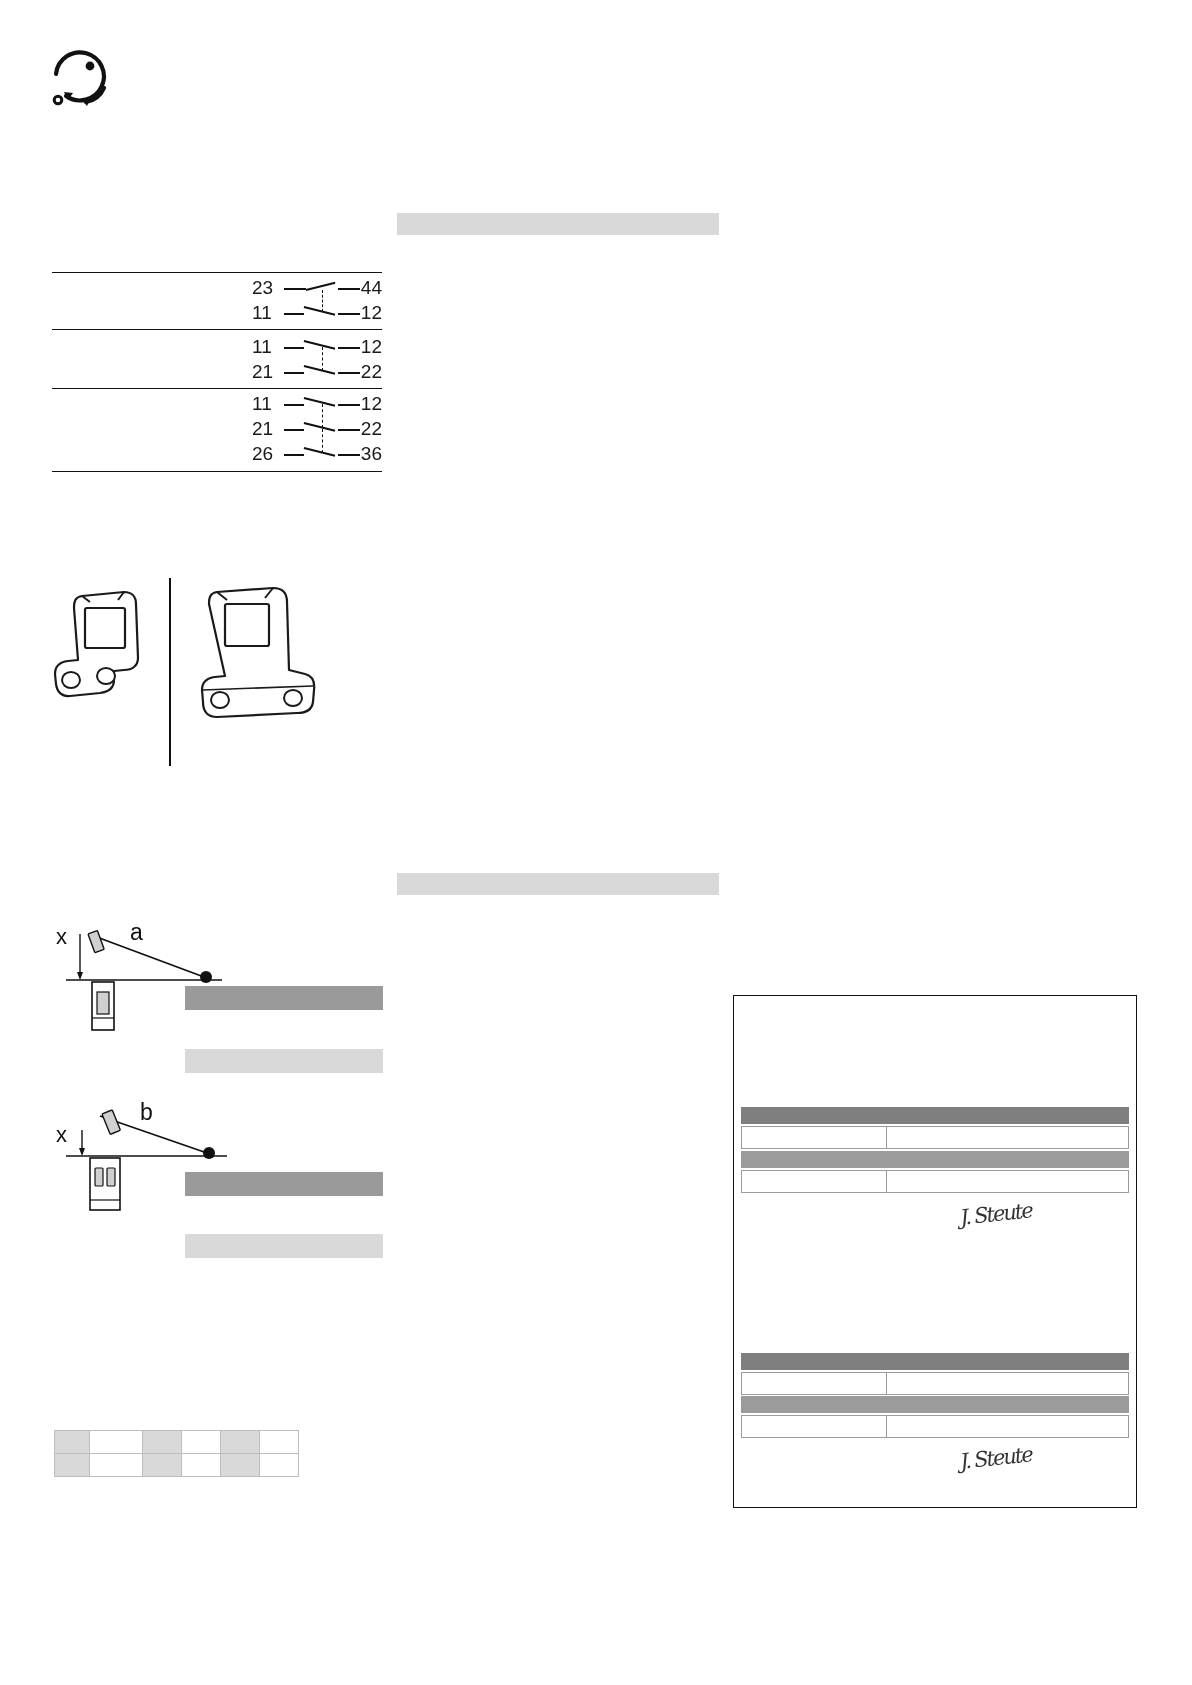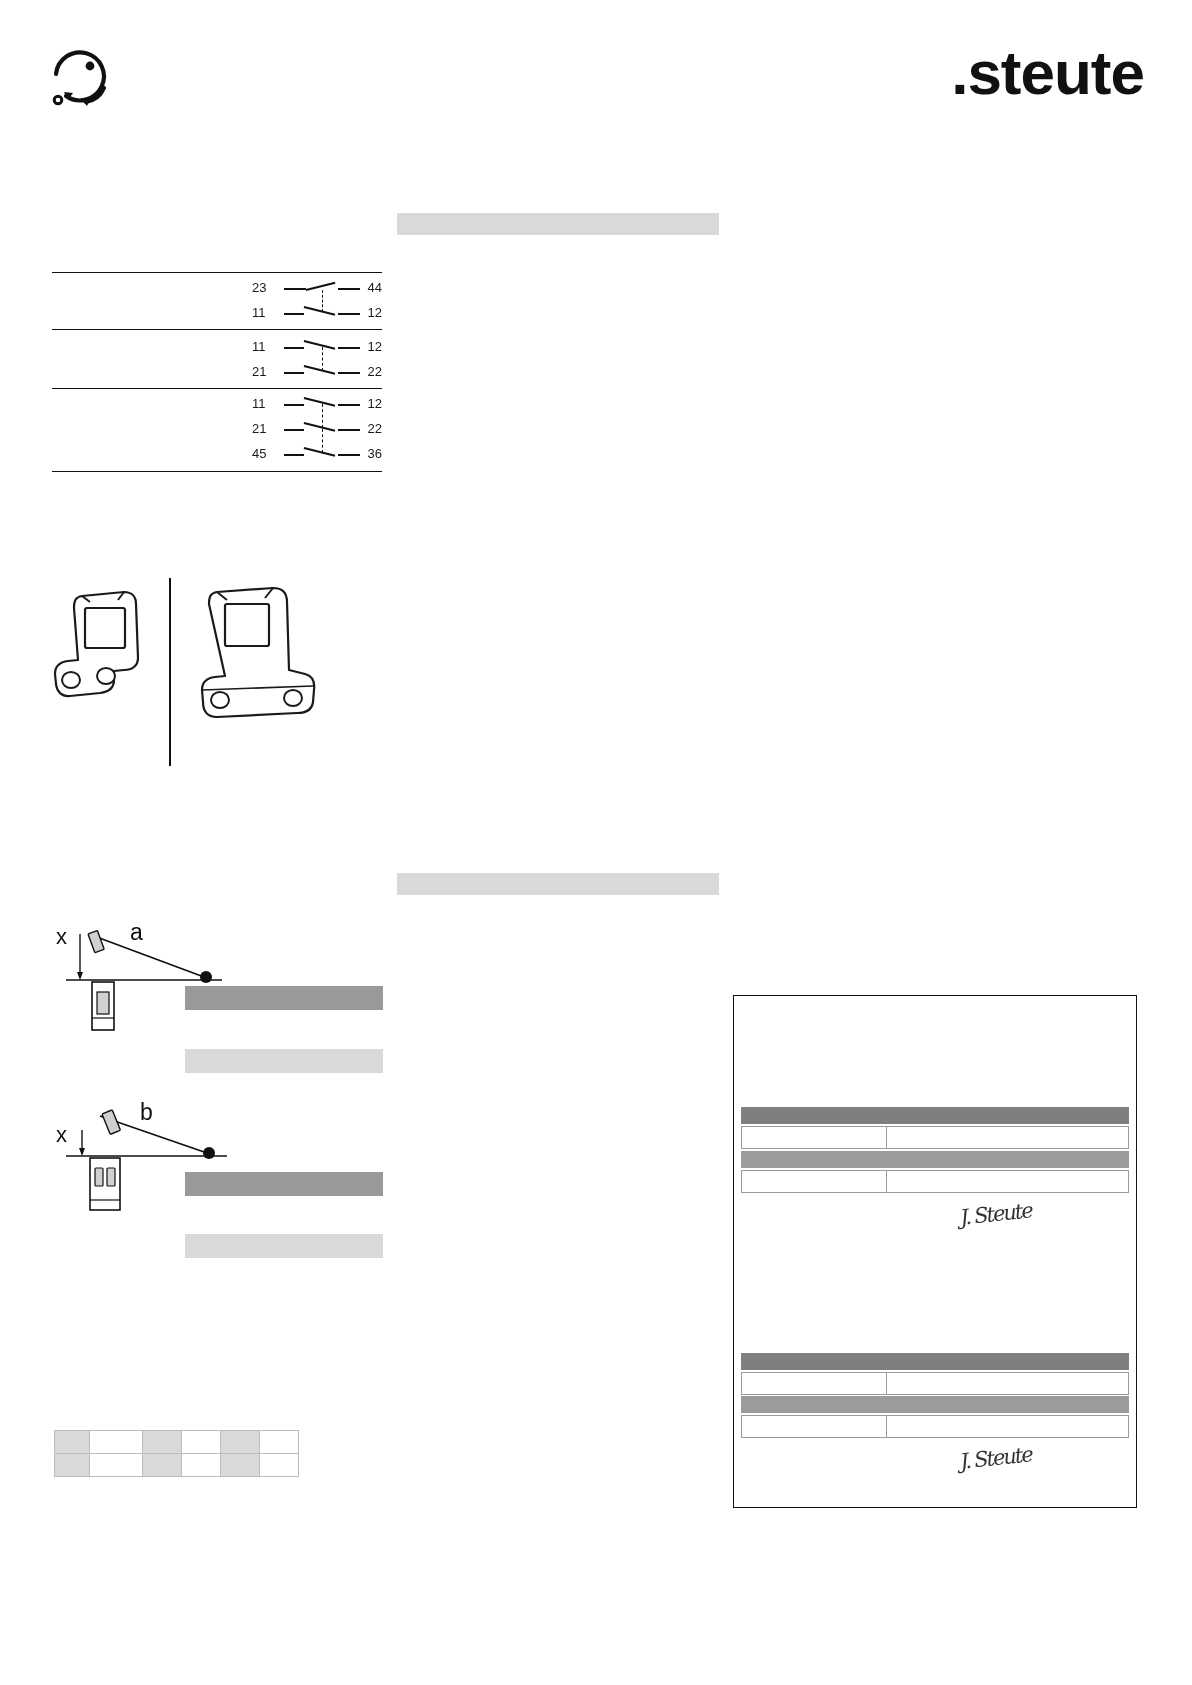--- a/index.html
+++ b/index.html
@@ -68,21 +68,21 @@
     height: 100%;
   }
   .cd-line {
     position: relative;
     height: 24px;
     width: 130px;
     margin-left: auto;
   }
   .cd-num {
     position: absolute;
-    font-size: 13px;
+    font-size: 19px;
     line-height: 22px;
     top: 0;
   }
   .cd-num.left { left: 0; }
   .cd-num.right { right: 0; }
   .cd-wire {
     position: absolute;
     top: 11px;
     height: 1.6px;
     background: #111;
@@ -204,21 +204,20 @@
     <svg width="70" height="64" viewBox="0 0 70 64">
       <path d="M10,26 A24,24 0 1 1 20,48" fill="none" stroke="#111" stroke-width="4.2" stroke-linecap="round"></path>
       <path d="M22,52 L18,44 L27,45 Z" fill="#111"></path>
       <path d="M58,40 A24,24 0 0 1 40,54" fill="none" stroke="#111" stroke-width="4.2" stroke-linecap="round"></path>
       <path d="M36,52 L45,50 L41,58 Z" fill="#111"></path>
       <circle cx="44" cy="18" r="4.4" fill="#111"></circle>
       <circle cx="12" cy="52" r="3.8" fill="none" stroke="#111" stroke-width="3"></circle>
     </svg>
   </div>
 
-  <div class="brand">.steute</div>
 
   <div class="section-bar" style="left:397px; top:213px; width:322px;"></div>
 
   <div class="contact-table">
 
     <div class="contact-row" style="height:56px;">
       <div class="contact-diagram" style="width:140px;">
         <div class="cd-line" style="margin-top:4px;">
           <span class="cd-num left">23</span>
           <span class="cd-num right">44</span>
@@ -268,21 +267,21 @@
         </div>
         <div class="cd-line" style="margin-top:1px;">
           <span class="cd-num left">21</span>
           <span class="cd-num right">22</span>
           <div class="cd-wire" style="left:32px; width:20px;"></div>
           <div class="cd-diag" style="left:52px; top:4px; width:32px; transform:rotate(14deg);"></div>
           <div class="cd-wire" style="left:86px; width:22px;"></div>
           <div class="cd-dash" style="left:70px; top:-14px; height:24px;"></div>
         </div>
         <div class="cd-line" style="margin-top:1px;">
-          <span class="cd-num left">45</span>
+          <span class="cd-num left">26</span>
           <span class="cd-num right">36</span>
           <div class="cd-wire" style="left:32px; width:20px;"></div>
           <div class="cd-diag" style="left:52px; top:4px; width:32px; transform:rotate(14deg);"></div>
           <div class="cd-wire" style="left:86px; width:22px;"></div>
           <div class="cd-dash" style="left:70px; top:-14px; height:24px;"></div>
         </div>
       </div>
     </div>
   </div>
 

